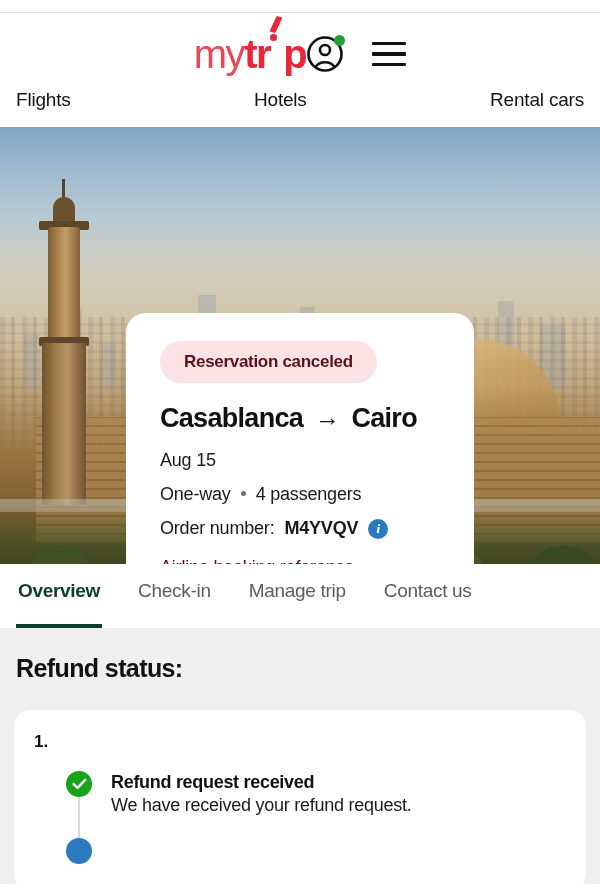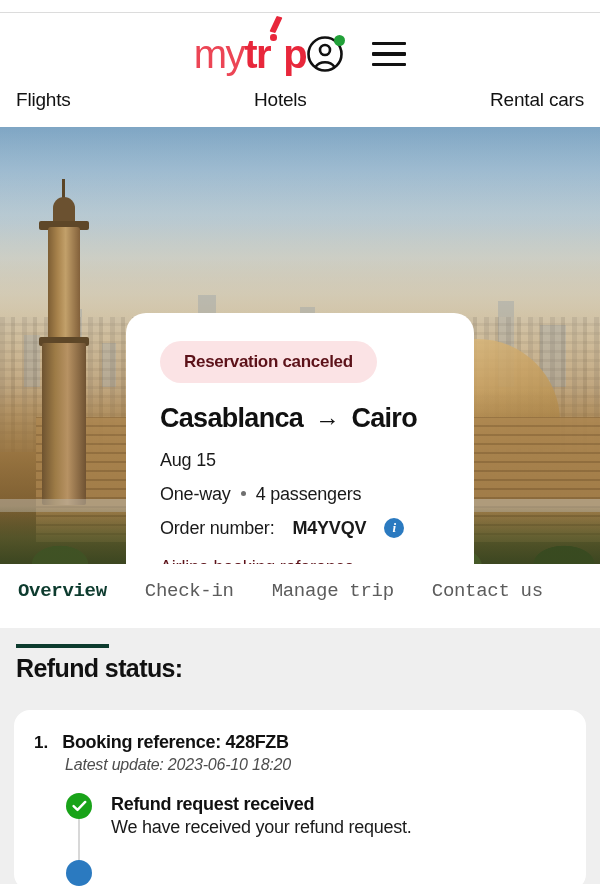--- a/index.html
+++ b/index.html
@@ -332,21 +332,22 @@
   .meta .sep {
     display: inline-block;
     vertical-align: middle;
     width: 5px; height: 5px;
     border-radius: 50%;
     background: #6f6f6f;
     margin: 0 10px 3px 10px;
   }
   .order-row {
     display: flex;
-    gap: 18px;
+    align-items: center;
+    gap: 10px;
     font-size: 18px;
     color: #1a1a1a;
     margin-bottom: 18px;
     letter-spacing: -0.2px;
   }
   .order-row b { font-weight: 700; }
   .info-icon {
     width: 20px; height: 20px;
     border-radius: 50%;
     background: #2b7ac0;
@@ -380,22 +381,21 @@
     height: 64px;
     align-items: flex-start;
   }
   .tab {
     padding: 16px 2px 0 2px;
     font-size: 19px;
     color: #5c5c5c;
     letter-spacing: -0.3px;
     cursor: pointer;
     position: relative;
-    height: 84px;
-    font-family: Liberation Mono, monospace;
+    height: 64px;
   }
   .tab.active {
     color: #0d3b2e;
     font-weight: 700;
   }
   .tab.active::after {
     content: "";
     position: absolute;
     left: 0; right: 0;
     bottom: 0;
@@ -613,23 +613,21 @@
     <div class="tab">Manage trip</div>
     <div class="tab">Contact us</div>
   </div>
 
   <div class="section">
     <div class="section-title">Refund status:</div>
 
     <div class="refund-card">
       <div class="ref-head">
         <span class="ref-num">1.</span>
-        <span class="ref-title">Booking reference: 428FZB</span>
       </div>
-      <div class="ref-update">Latest update: 2023-06-10 18:20</div>
 
       <div class="steps">
         <div class="step">
           <div class="step-marker">
             <span class="connector"></span>
             <span class="dot-done">
               <svg width="15" height="12" viewBox="0 0 15 12" aria-hidden="true">
                 <path d="M1.6 6.1 L5.5 9.9 L13.2 1.9" fill="none" stroke="#ffffff" stroke-width="2.4" stroke-linecap="round" stroke-linejoin="round"></path>
               </svg>
             </span>

